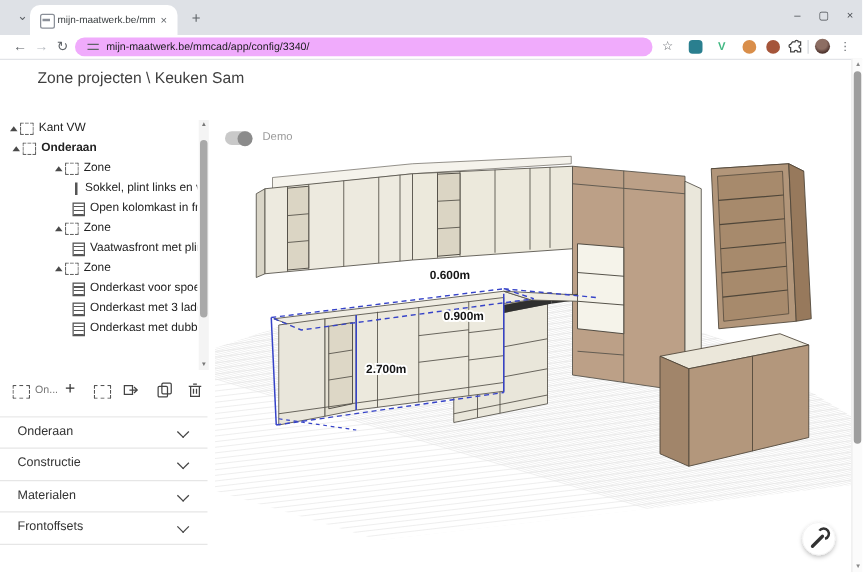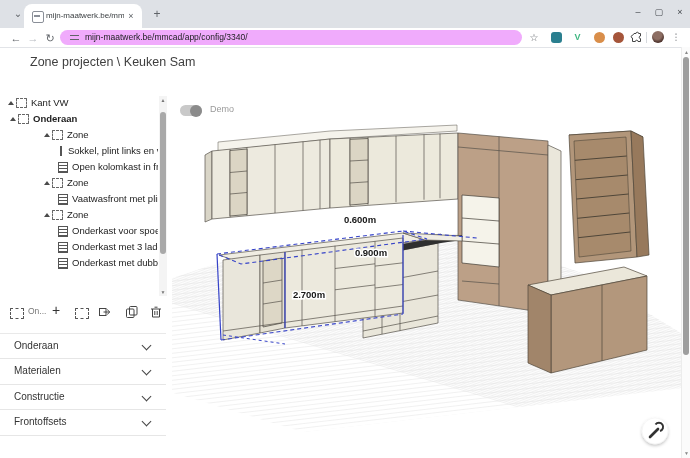--- a/index.html
+++ b/index.html
@@ -200,25 +200,25 @@
       <path class="svgicon" d="M3.5 4 V12 H10.5 V4 M2 4 H12 M5.5 2.2 H8.5 M5.8 6 V10 M8.2 6 V10"></path>
     </svg>
   </div>
 
   <div id="accordion">
     <div class="acc">
         <span class="acclabel">Onderaan</span>
         <span class="chev"></span>
       </div>
     <div class="acc">
+        <span class="acclabel">Constructie</span>
+        <span class="chev"></span>
+      </div>
+    <div class="acc">
         <span class="acclabel">Materialen</span>
-        <span class="chev"></span>
-      </div>
-    <div class="acc">
-        <span class="acclabel">Constructie</span>
         <span class="chev"></span>
       </div>
     <div class="acc">
         <span class="acclabel">Frontoffsets</span>
         <span class="chev"></span>
       </div>
   </div>
 
   <div id="viewer">
     <svg width="509" height="363" viewBox="0 0 509 363">

